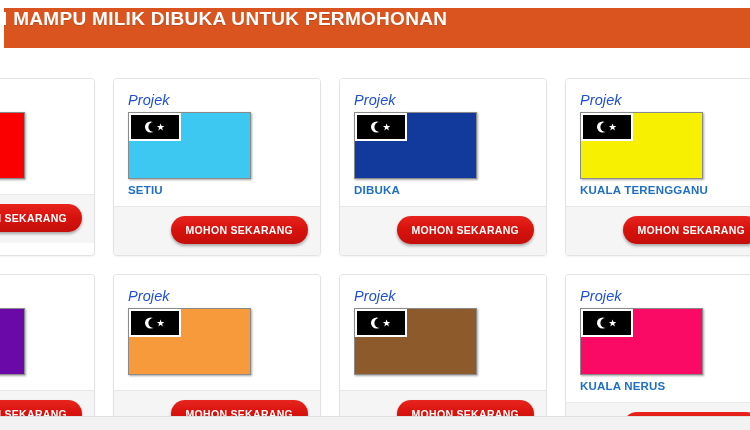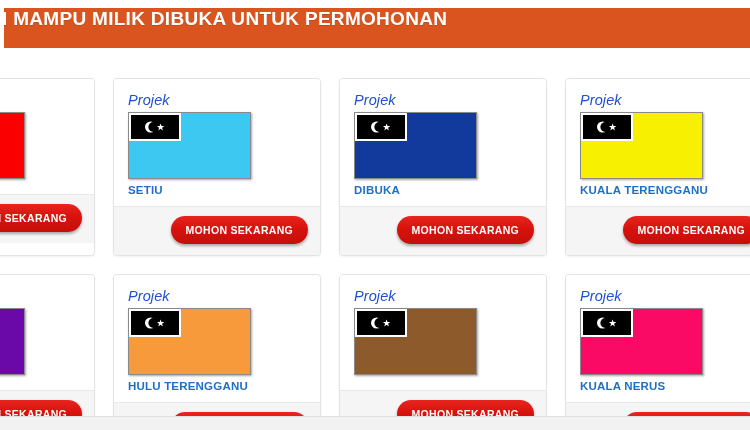--- a/index.html
+++ b/index.html
@@ -252,21 +252,20 @@
           <div class="projek-label">Projek</div>
           <div class="flag" style="background:#f79a3c;">
             <div class="flag-canton">
               <span class="flag-emblem"><svg viewBox="0 0 26 18" width="26" height="18">
                   <path d="M14.2 9A5.6 5.6 0 0 1 8.6 14.6 5.6 5.6 0 0 1 8.6 3.4 5.6 5.6 0 0 1 14.2 9Z" fill="#ffffff"></path>
                   <path d="M16.4 9A5.0 5.0 0 0 1 11.4 14.0 5.0 5.0 0 0 1 11.4 4.0 5.0 5.0 0 0 1 16.4 9Z" fill="#000000"></path>
                   <path d="M18.6 5.4 19.55 8.05 22.3 8.05 20.1 9.75 20.9 12.4 18.6 10.8 16.3 12.4 17.1 9.75 14.9 8.05 17.65 8.05Z" fill="#ffffff"></path>
                 </svg></span>
             </div>
           </div>
-          <div class="card-name">HULU TERENGGANU</div>
         </div>
         <div class="card-footer">
           <button class="apply-btn">MOHON SEKARANG</button>
         </div>
       </div>
       <div class="card">
         <div class="card-body">
           <div class="projek-label">Projek</div>
           <div class="flag" style="background:#8c5a2b;">
             <div class="flag-canton">

